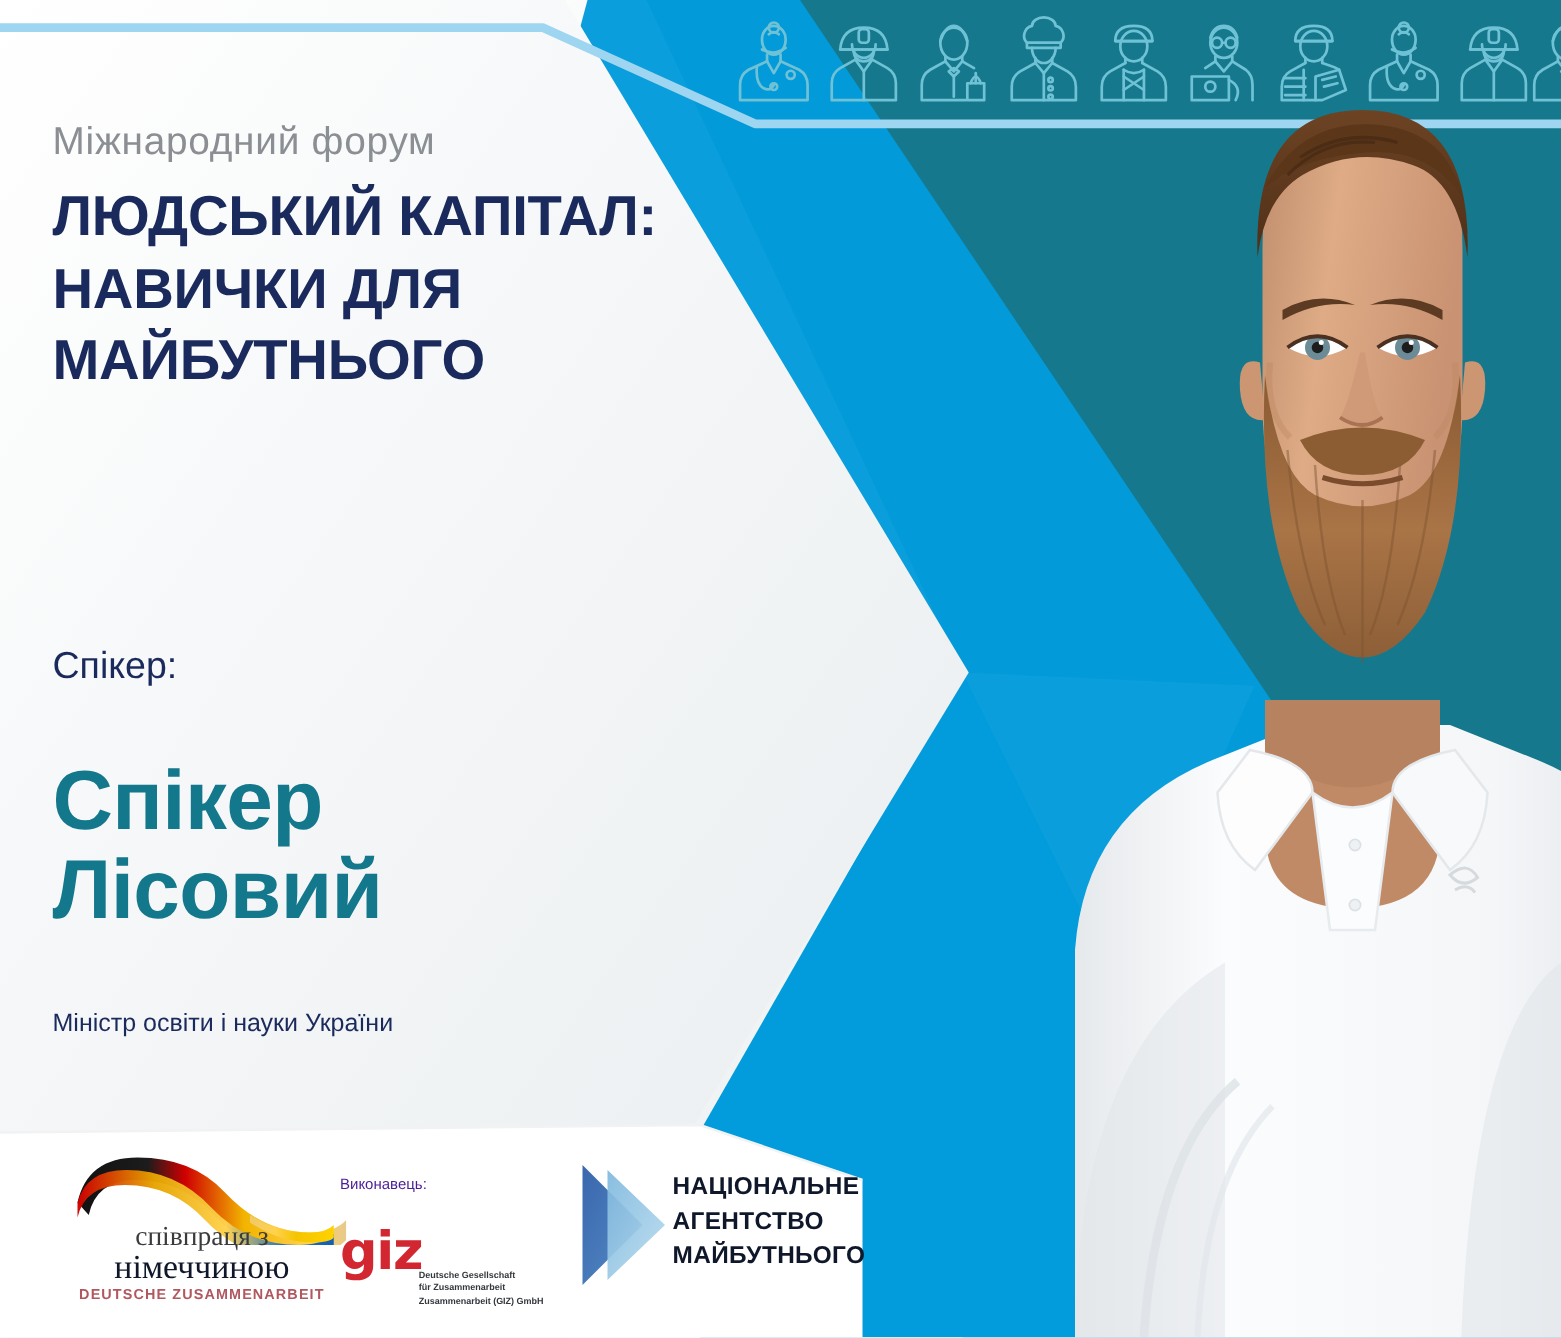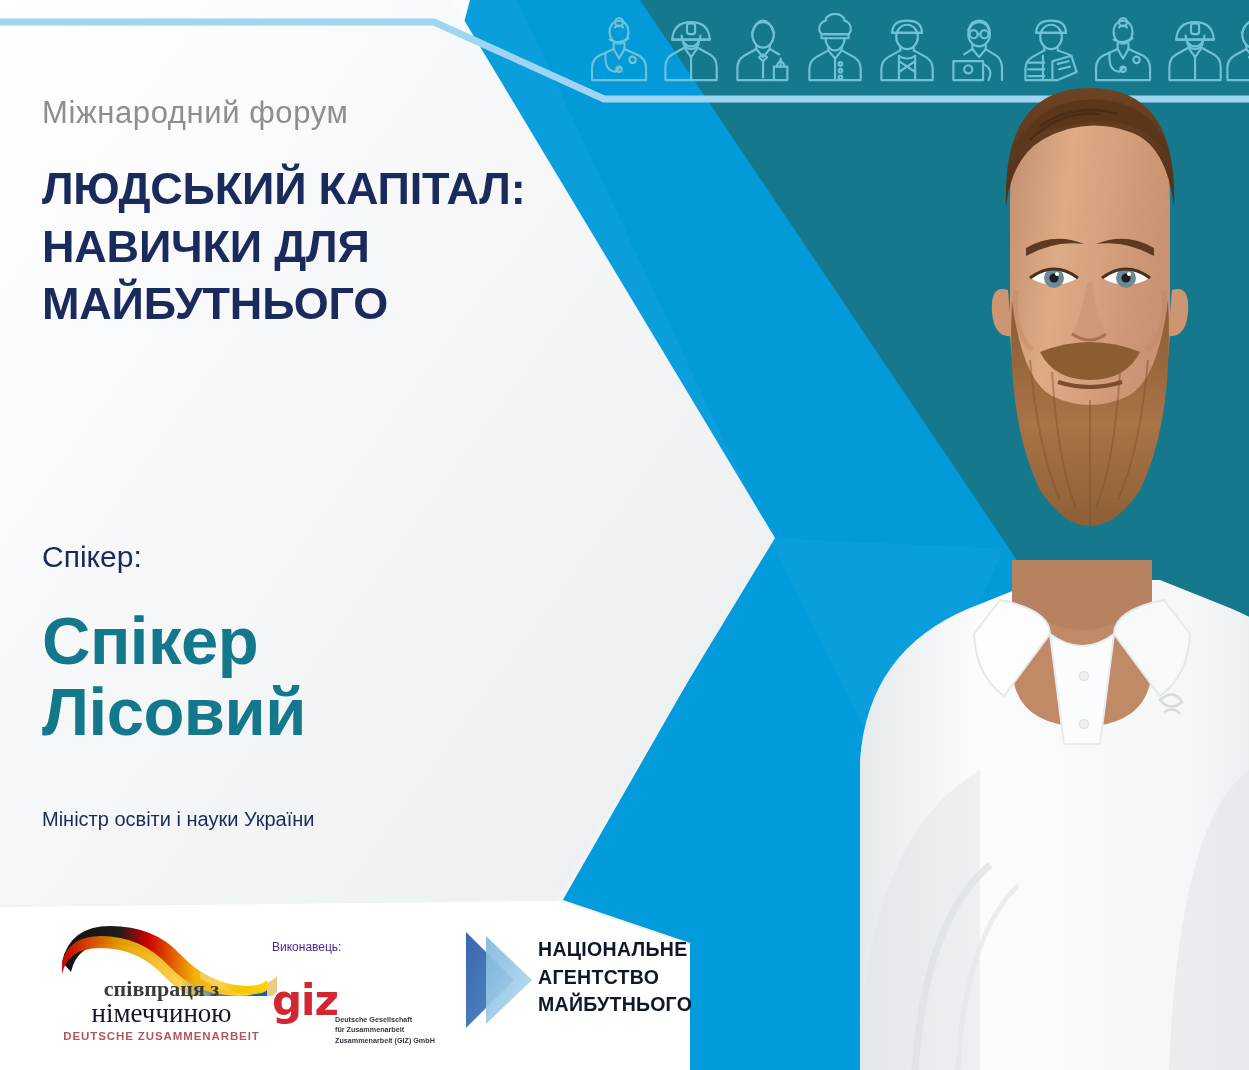--- a/index.html
+++ b/index.html
@@ -14,47 +14,47 @@
 
   
   .txt-wrap{position:absolute;left:42px;top:0;width:540px;height:1070px;
             pointer-events:none;}
   .eyebrow{
     position:absolute;top:95px;left:0;
     font-size:31px;color:#8b8f93;letter-spacing:.6px;font-weight:400;
     white-space:nowrap;
   }
   .maintitle{
-    position:absolute;top:160px;left:0;width:500px;
+    position:absolute;top:144px;left:0;width:500px;
     font-size:45px;line-height:1.28;font-weight:800;color:#1b2a5c;
     letter-spacing:-0.2px;
   }
   .maintitle .ln{display:block;text-transform:uppercase;}
   .speaker-label{
-    position:absolute;top:540px;left:0;
+    position:absolute;top:516px;left:0;
     font-size:30px;color:#1b2a5c;font-weight:400;white-space:nowrap;
   }
   .speaker-name{
     position:absolute;top:605px;left:0;width:470px;
     font-size:67px;line-height:1.06;font-weight:800;color:#13788c;
     letter-spacing:-0.5px;
   }
   .speaker-name .ln{display:block;}
   .speaker-role{
     position:absolute;top:792px;left:0;
     font-size:20px;color:#1b2a5c;font-weight:400;white-space:nowrap;margin-top:16px;
   }
 
   
   .footer-logos{position:absolute;left:0;top:900px;width:760px;height:170px;}
 
   .logo-de{position:absolute;left:40px;top:18px;width:240px;height:130px;}
   .logo-de .ribbon{position:absolute;left:12px;top:0;width:225px;height:78px;}
   .logo-de .l1{position:absolute;left:14px;top:58px;width:215px;text-align:center;
-      font-size:22px;color:#3b3b3b;font-weight:700;font-family:"Liberation Serif",serif;}
+      font-size:22px;color:#3b3b3b;font-weight:400;font-family:"Liberation Serif",serif;}
   .logo-de .l2{position:absolute;left:14px;top:80px;width:215px;text-align:center;
       font-size:27px;color:#0f172a;font-weight:400;font-family:"Liberation Serif",serif;}
   .logo-de .l3{position:absolute;left:14px;top:112px;width:215px;text-align:center;
       font-size:11.5px;color:#b0585f;letter-spacing:.9px;font-weight:700;}
 
   .logo-giz{position:absolute;left:272px;top:40px;width:165px;height:90px;}
   .logo-giz .cap{position:absolute;left:0;top:0;font-size:12px;color:#4c1d95;}
   .logo-giz .mark{position:absolute;left:0;top:24px;font-size:42px;line-height:42px;
       color:#d22630;font-weight:700;font-family:"DejaVu Sans",sans-serif;letter-spacing:-1px;margin-top:16px;}
   .logo-giz .sub{position:absolute;left:63px;top:31px;width:100px;

